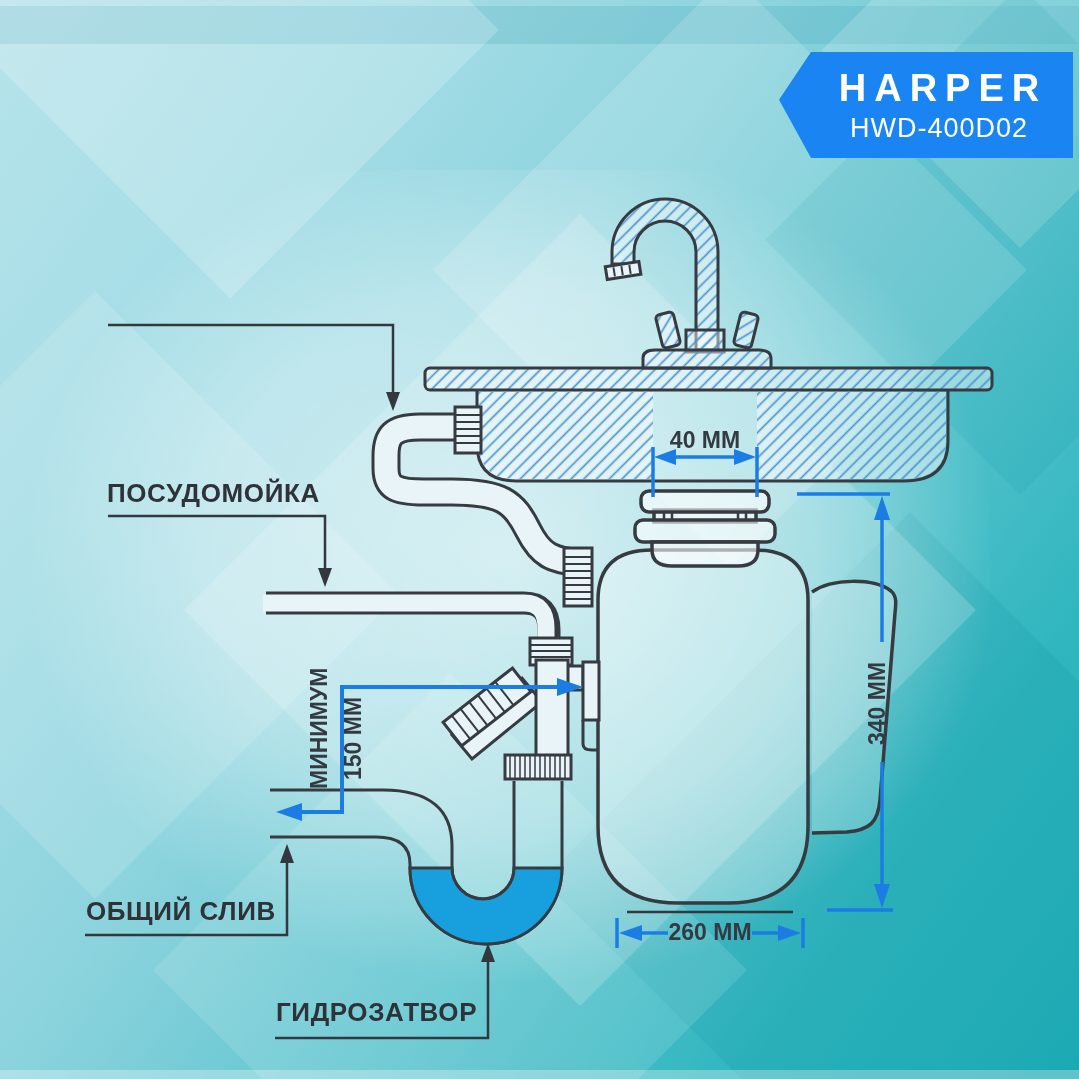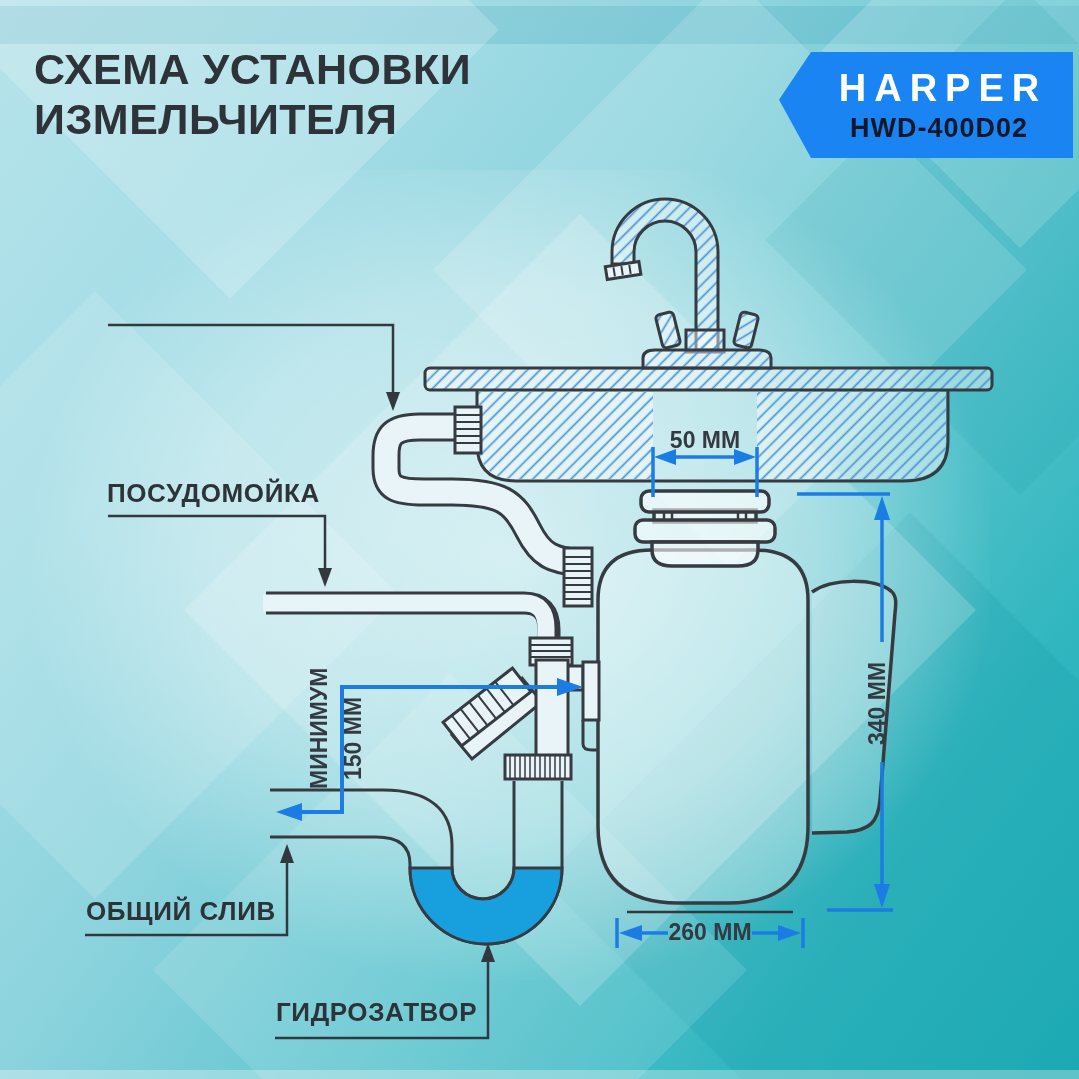--- a/index.html
+++ b/index.html
@@ -32,21 +32,21 @@
   .vert{writing-mode:vertical-rl;transform:rotate(180deg);text-align:center;}
   .dim-340{left:864px;top:646px;height:114px;}
   .dim-min{left:306px;top:681px;height:108px;}
   .dim-150{left:340px;top:696px;height:84px;}
   
   .badge{position:absolute;left:779px;top:52px;width:294px;height:106px;background:#1a85f2;
          clip-path:polygon(0 45%,32px 0,100% 0,100% 100%,32px 100%);
          display:flex;flex-direction:column;justify-content:center;align-items:center;
          padding-left:26px;box-sizing:border-box;}
   .brand{font-size:38px;font-weight:700;letter-spacing:8px;color:#ffffff;text-indent:8px;}
-  .model{font-size:27px;font-weight:700;letter-spacing:1px;color:#0f172a;margin-top:3px;}
+  .model{font-size:27px;font-weight:400;letter-spacing:1px;color:#ffffff;margin-top:3px;}
 </style>
 </head>
 <body>
 
 <div class="canvas">
 
   <div class="bg">
     <div class="band-top"></div>
     <div class="dm" style="left:40px;top:-160px;width:380px;height:380px;background:rgba(255,255,255,0.20);"></div>
     <div class="dm" style="left:520px;top:60px;width:420px;height:420px;background:rgba(255,255,255,0.16);"></div>
@@ -212,33 +212,29 @@
       <line x1="752" y1="933" x2="782" y2="933"></line>
       <polygon points="619,933 642,925 642,941" fill="#1b7de4" stroke="none"></polygon>
       <polygon points="801,933 778,925 778,941" fill="#1b7de4" stroke="none"></polygon>
 
       <path d="M 560,687 L 342,687 L 342,812 L 298,812" stroke-width="4"></path>
       <polygon points="583,687 557,678 557,696" fill="#1b7de4" stroke="none"></polygon>
       <polygon points="276,812 302,803 302,821" fill="#1b7de4" stroke="none"></polygon>
     </g>
   </svg>
 
-  <div class="title">
-    <div>СХЕМА УСТАНОВКИ</div>
-    <div>ИЗМЕЛЬЧИТЕЛЯ</div>
-  </div>
 
   <div class="badge">
     <div class="brand">HARPER</div>
     <div class="model">HWD-400D02</div>
   </div>
 
   <div class="lbl lbl-dishwasher">ПОСУДОМОЙКА</div>
   <div class="lbl lbl-trap">ГИДРОЗАТВОР</div>
   <div class="lbl lbl-drain">ОБЩИЙ СЛИВ</div>
 
-  <div class="dim dim-90">50 ММ</div>
+  <div class="dim dim-90">40 ММ</div>
   <div class="dim dim-210">260 ММ</div>
   <div class="dim vert dim-340">340 ММ</div>
   <div class="dim vert dim-min">МИНИМУМ</div>
   <div class="dim vert dim-150">150 ММ</div>
 
 </div>
 
 </body></html>

